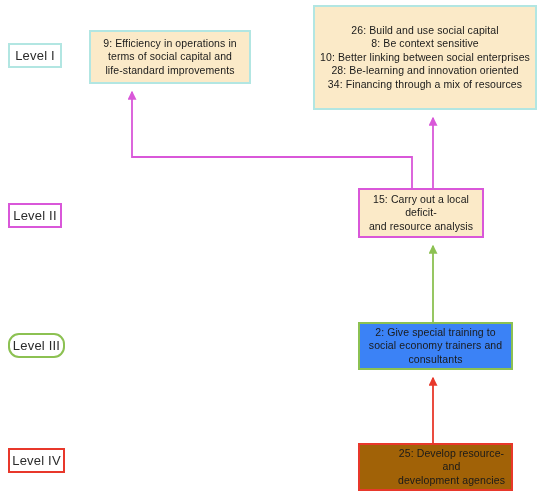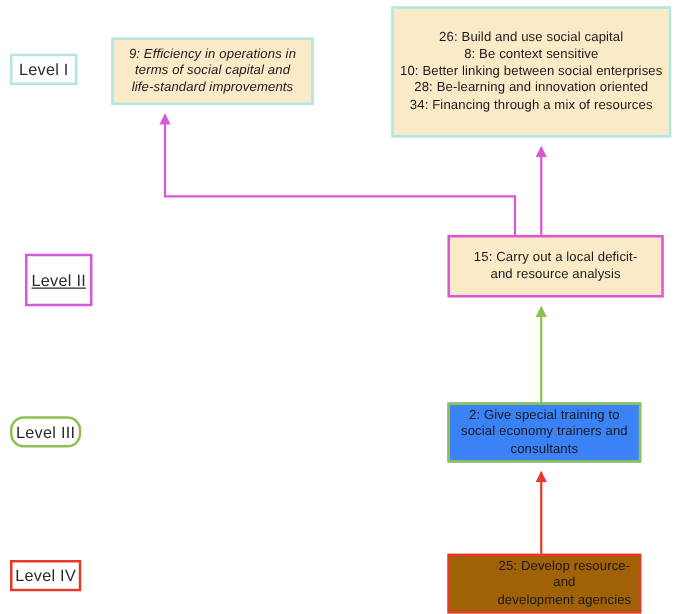--- a/index.html
+++ b/index.html
@@ -74,36 +74,36 @@
     </defs>
     <g id="edges-group">
         <polyline points="412,188 412,157 132,157 132,92" fill="none" stroke="#d957d9" stroke-width="1.8" marker-end="url(#arrow-level2)"></polyline>
         <polyline points="433,188 433,118" fill="none" stroke="#d957d9" stroke-width="1.8" marker-end="url(#arrow-level2)"></polyline>
         <polyline points="433,322 433,246" fill="none" stroke="#8cc152" stroke-width="1.8" marker-end="url(#arrow-level3)"></polyline>
         <polyline points="433,443 433,378" fill="none" stroke="#e8382b" stroke-width="1.8" marker-end="url(#arrow-level4)"></polyline>
       </g>
   </svg>
 
   <div id="nodes-group">
-      <div class="node" style="left: 89px; top: 30px; width: 162px; height: 54px; border-color: rgb(178, 230, 226); background: rgb(251, 234, 200); color: rgb(26, 26, 26); font-style: italic;">9: Efficiency in operations in
+      <div class="node" style="left: 89px; top: 30px; width: 162px; height: 54px; border-color: rgb(178, 230, 226); background: rgb(251, 234, 200); color: rgb(26, 26, 26);">9: Efficiency in operations in
 terms of social capital and
 life-standard improvements</div>
       <div class="node" style="left: 313px; top: 5px; width: 224px; height: 105px; border-color: rgb(178, 230, 226); background: rgb(251, 234, 200); color: rgb(26, 26, 26);">26: Build and use social capital
 8: Be context sensitive
 10: Better linking between social enterprises
 28: Be-learning and innovation oriented
 34: Financing through a mix of resources</div>
-      <div class="node" style="left: 358px; top: 188px; width: 173px; height: 50px; border-color: rgb(217, 87, 217); background: rgb(251, 234, 200); color: rgb(26, 26, 26);">15: Carry out a local deficit-
+      <div class="node" style="left: 358px; top: 188px; width: 126px; height: 50px; border-color: rgb(217, 87, 217); background: rgb(251, 234, 200); color: rgb(26, 26, 26);">15: Carry out a local deficit-
 and resource analysis</div>
       <div class="node" style="left: 358px; top: 322px; width: 155px; height: 48px; border-color: rgb(140, 193, 82); background: #3b82f6; color: rgb(26, 26, 26);">2: Give special training to
 social economy trainers and
 consultants</div>
       <div class="node" style="left: 358px; top: 443px; width: 155px; height: 48px; border-color: rgb(232, 56, 43); background: #a16207; color: rgb(26, 26, 26); padding-left: 36px;">25: Develop resource- and
 development agencies</div>
     </div>
   <div id="legend-group">
       <div class="legend-box" style="left: 8px; top: 43px; width: 54px; height: 25px; border-color: rgb(178, 230, 226);">Level I</div>
-      <div class="legend-box" style="left: 20px; top: 203px; width: 54px; height: 42px; border-color: rgb(217, 87, 217); text-decoration: underline;">Level II</div>
+      <div class="legend-box" style="left: 8px; top: 203px; width: 54px; height: 25px; border-color: rgb(217, 87, 217);">Level II</div>
       <div class="legend-box" style="left: 8px; top: 333px; width: 57px; height: 25px; border-color: rgb(140, 193, 82); border-radius: 11px;">Level III</div>
       <div class="legend-box" style="left: 8px; top: 448px; width: 57px; height: 25px; border-color: rgb(232, 56, 43);">Level IV</div>
     </div>
 
 </div>
 
 </body></html>

